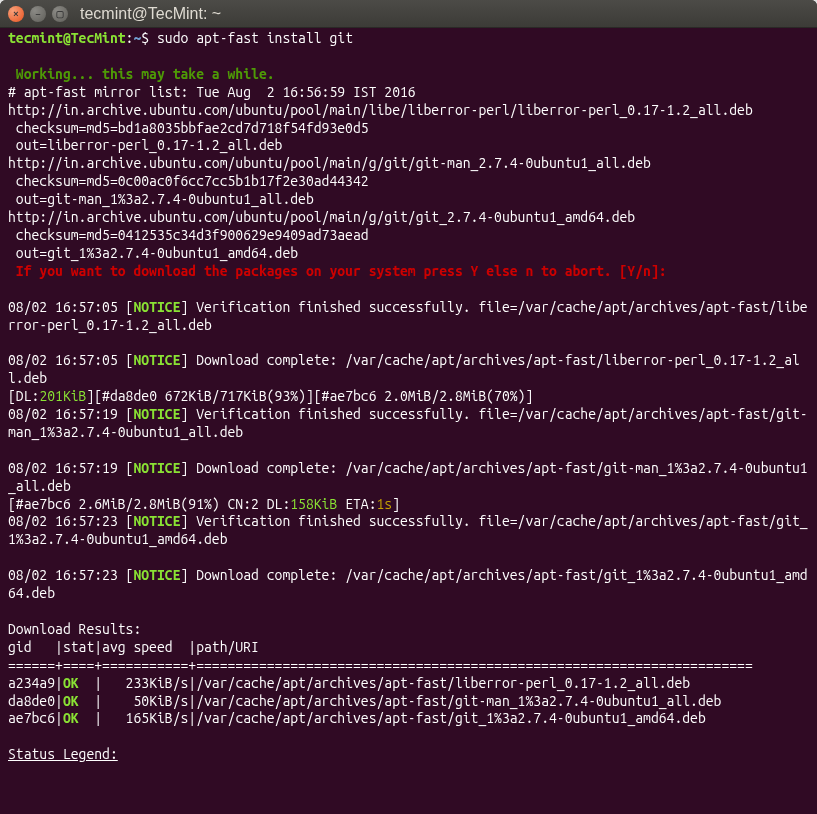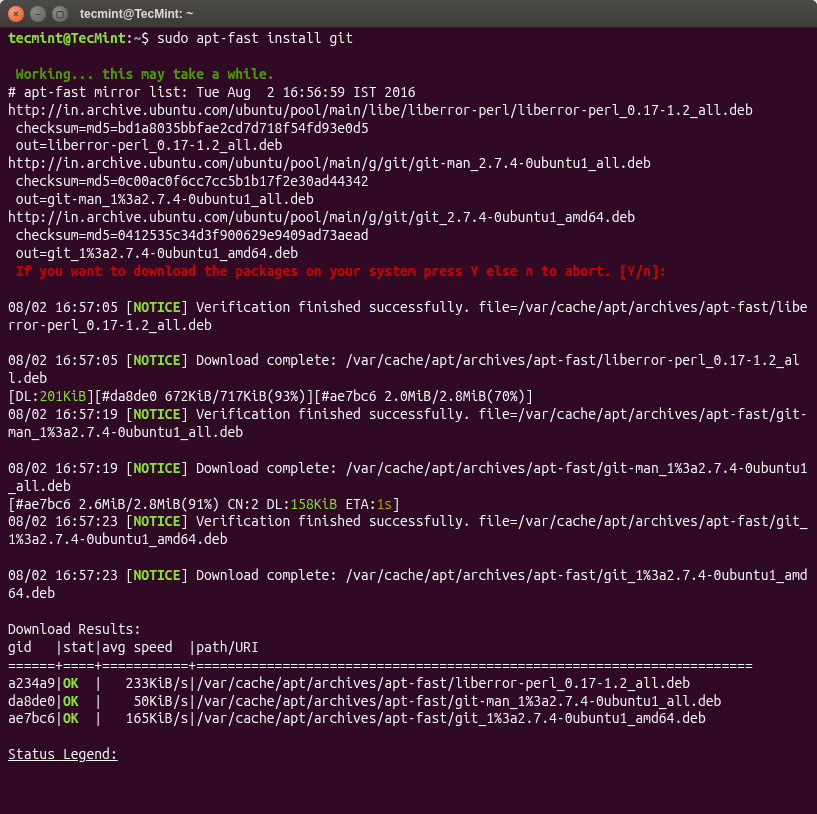--- a/index.html
+++ b/index.html
@@ -36,22 +36,22 @@
     justify-content: center;
     font-size: 9px;
     color: #3a3a3a;
     font-weight: bold;
   }
   .btn-close { background: radial-gradient(circle at 30% 30%, #f7a07a, #e95420); }
   .btn-min { background: radial-gradient(circle at 30% 30%, #8b8a85, #5f5e59); }
   .btn-max { background: radial-gradient(circle at 30% 30%, #8b8a85, #5f5e59); }
   .title-text {
     color: #dfdbd2;
-    font-size: 12px;
-    font-weight: bold;
+    font-size: 16px;
+    font-weight: normal;
     margin-left: 6px;
   }
   .terminal {
     flex: 1;
     background: #300a24;
     padding: 2px 8px;
     font-family: "Ubuntu Mono", "DejaVu Sans Mono", monospace;
     font-size: 14px;
     line-height: 1.28;
     color: #ffffff;

